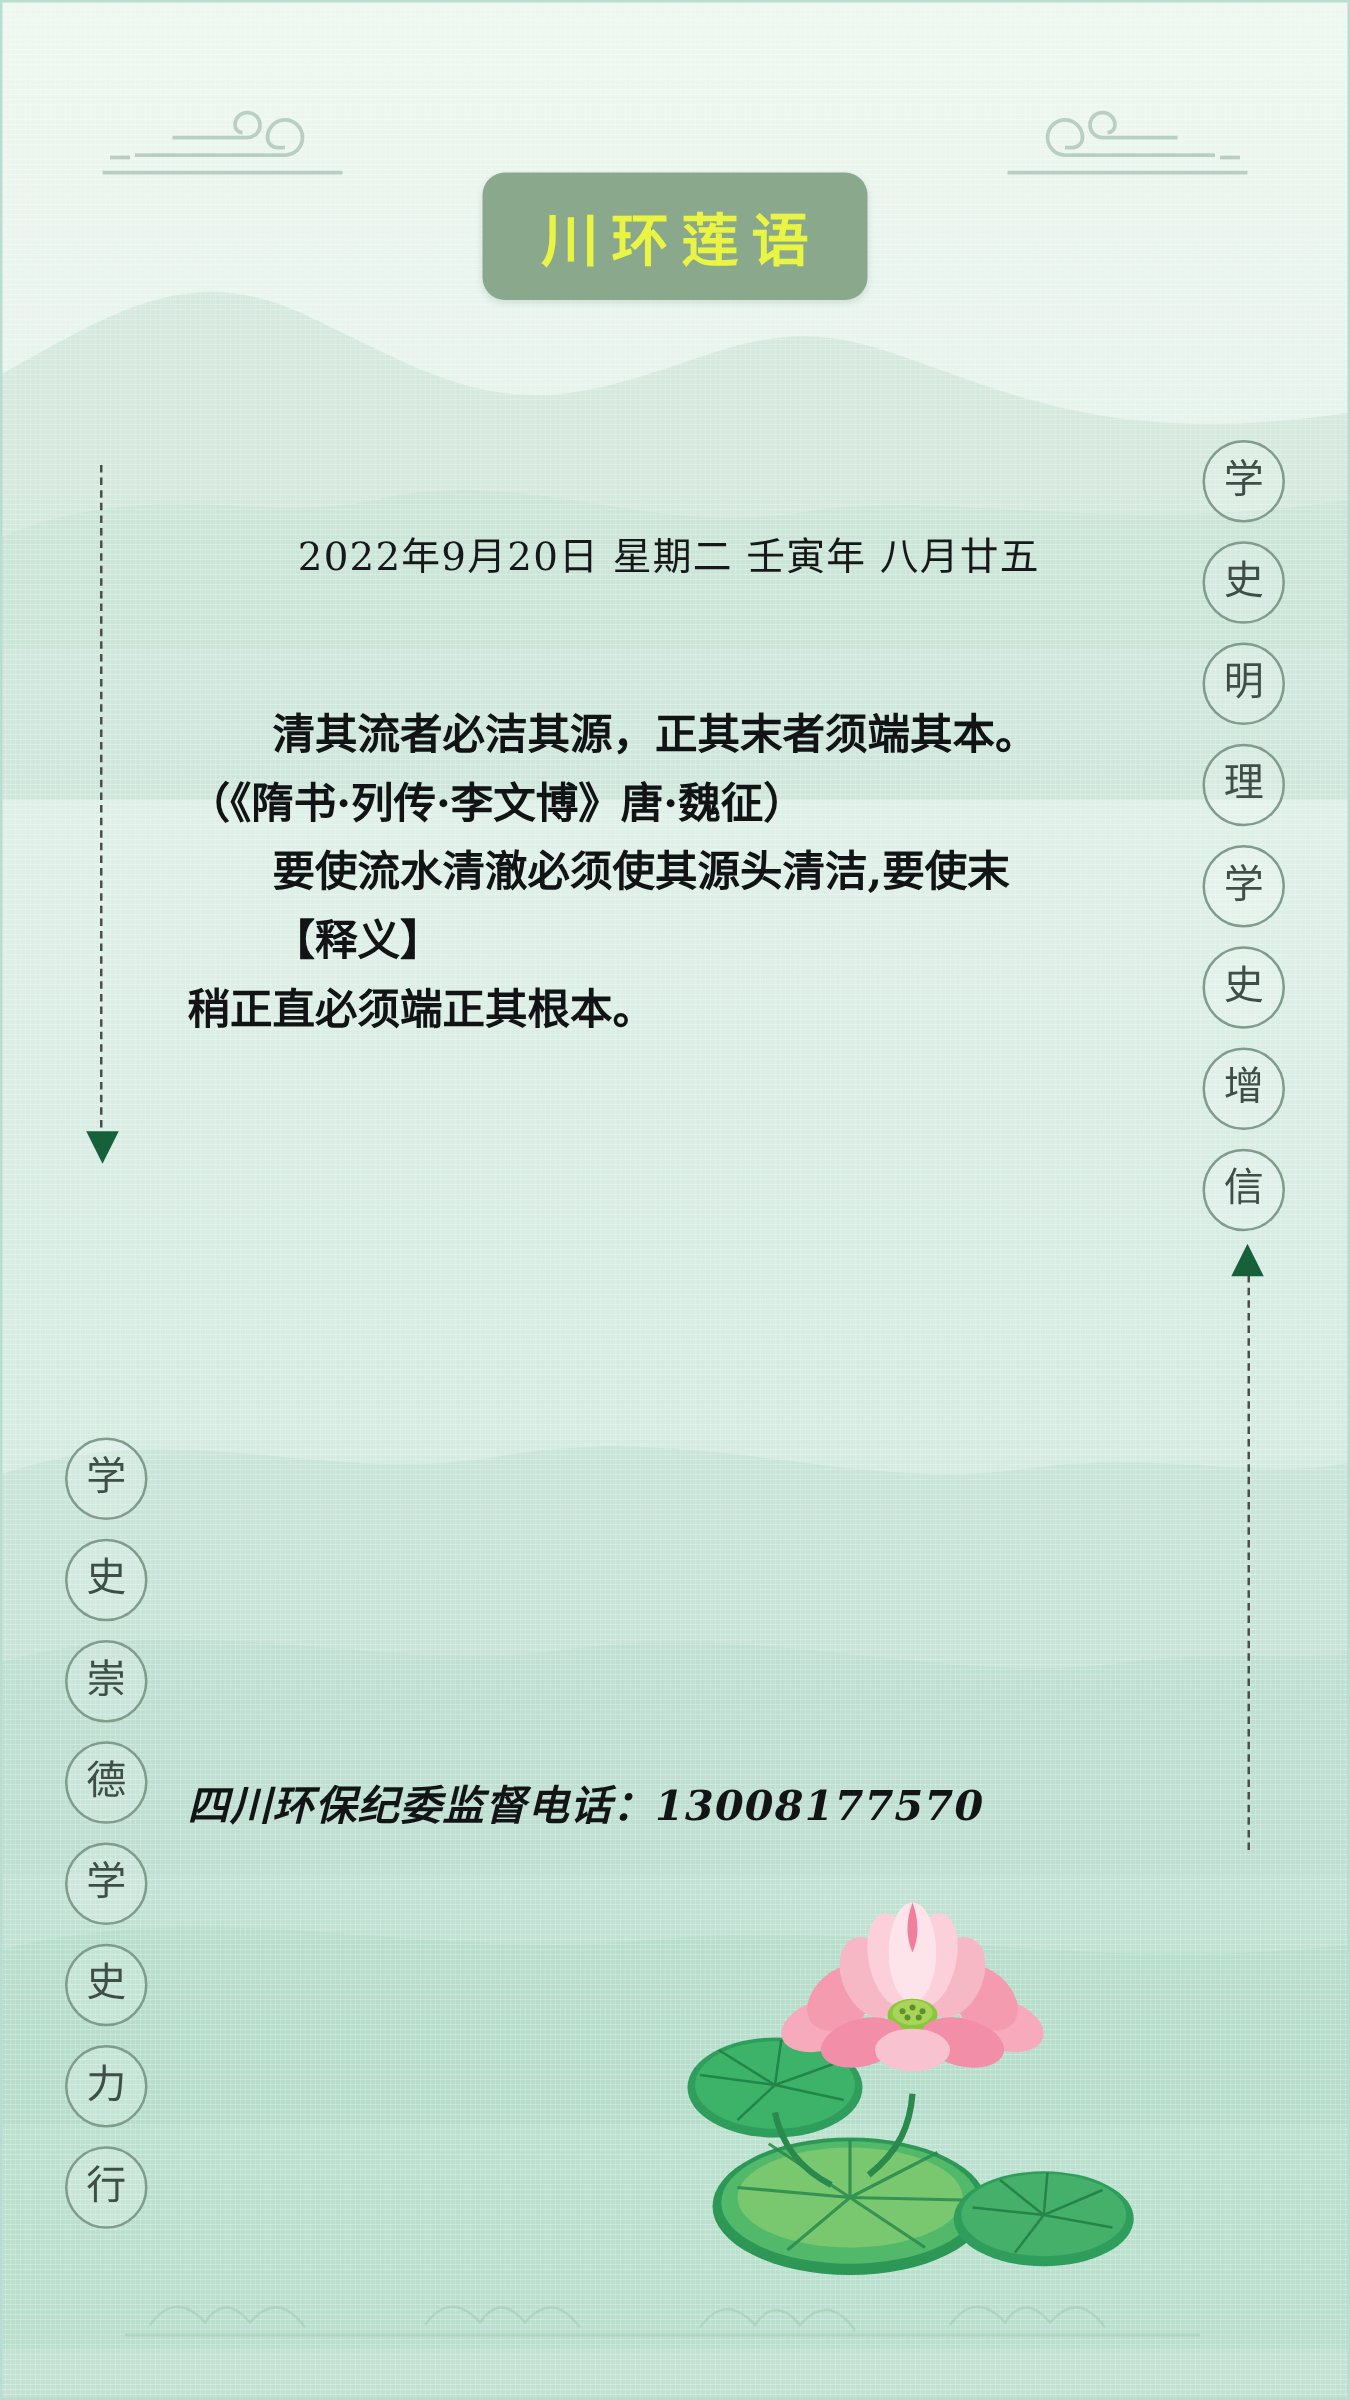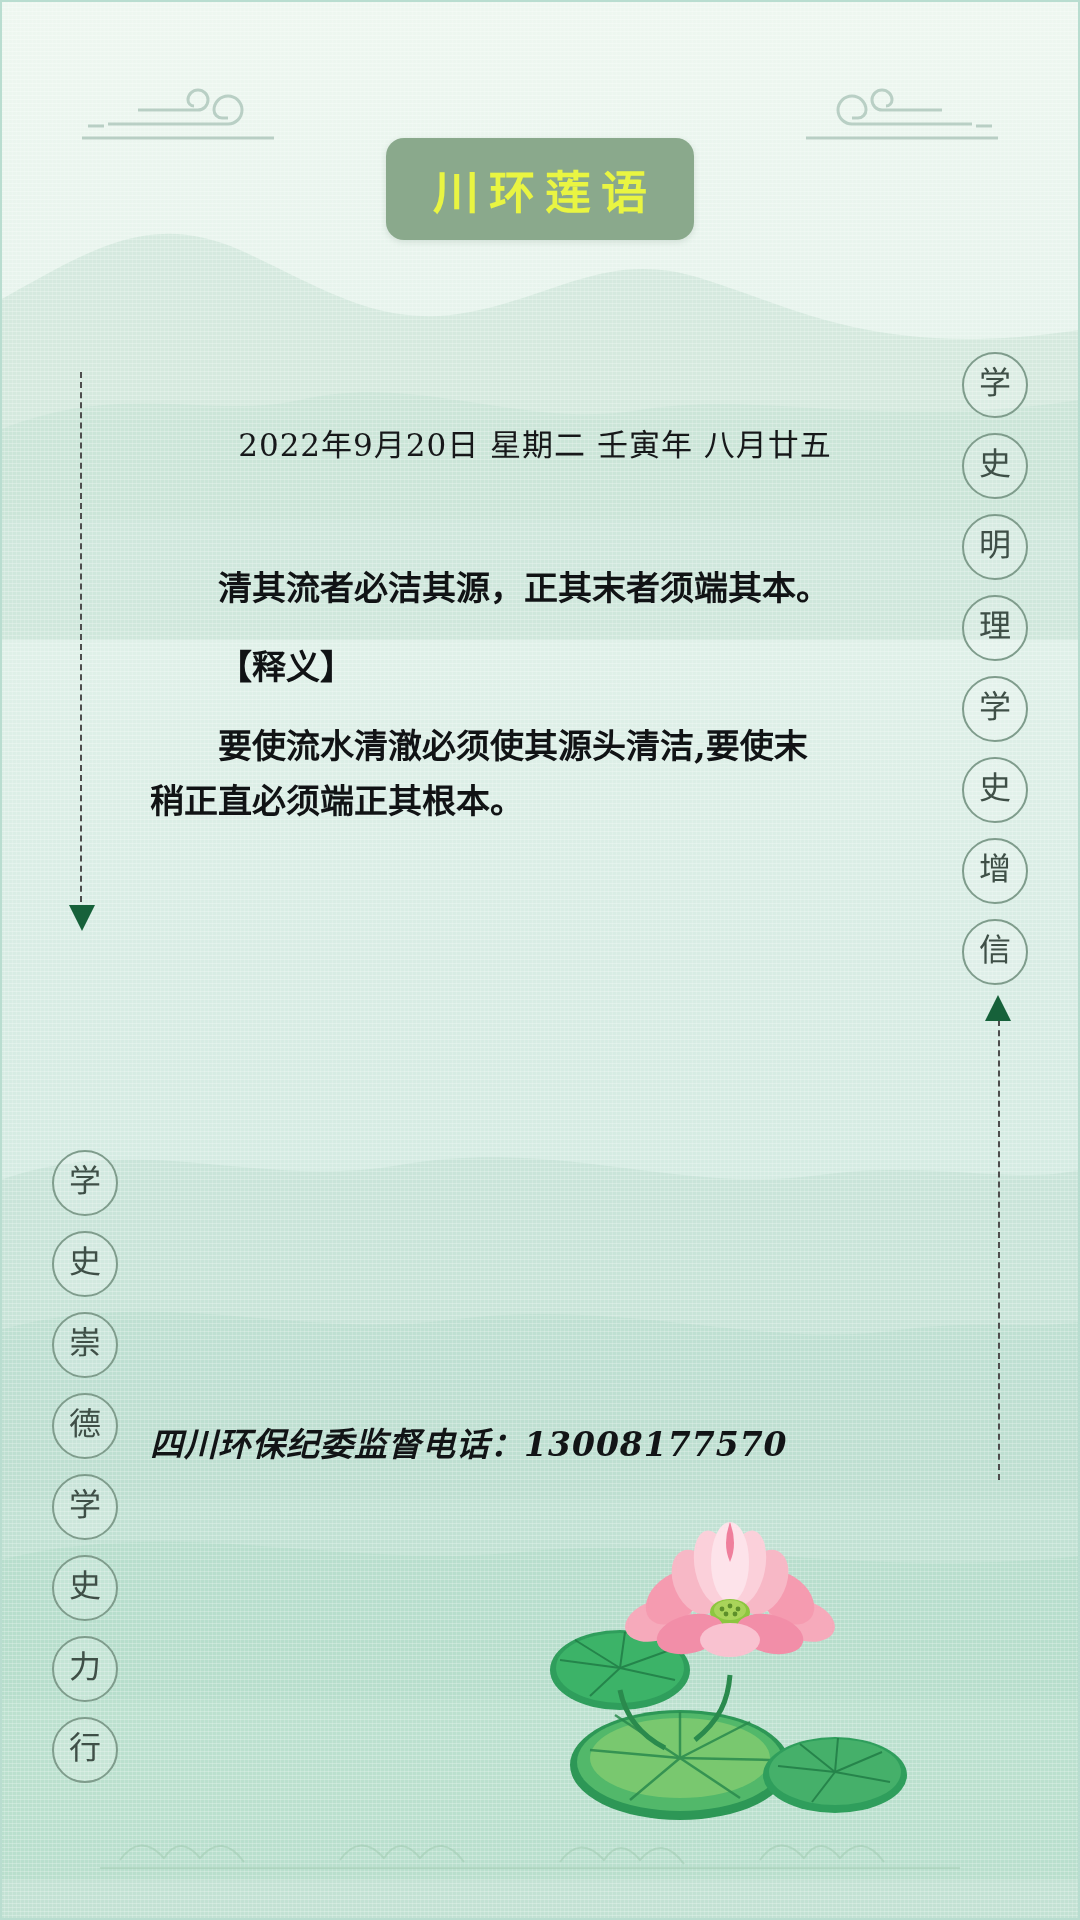--- a/index.html
+++ b/index.html
@@ -149,21 +149,21 @@
     letter-spacing: 1px;
   }
   .quote-block {
     margin-top: 96px;
     font-family: "DejaVu Serif", "Liberation Serif", serif;
     font-size: 34px;
     line-height: 1.62;
     color: #111315;
     font-weight: 700;
   }
-  .indent { text-indent: 2em; display: block; margin-top: 24px; }
+  .indent { text-indent: 2em; display: block; }
   .noindent { display: block; }
 
   
   .phone-line {
     position: absolute;
     left: 150px;
     top: 1418px;
     width: 800px;
     font-family: "DejaVu Serif", "Liberation Serif", serif;
     font-size: 33px;
@@ -252,22 +252,23 @@
     <div class="vchar">学</div>
     <div class="vchar">史</div>
     <div class="vchar">力</div>
     <div class="vchar">行</div>
   </div>
 
   <div class="content">
     <div class="date-line">2022年9月20日  星期二 壬寅年  八月廿五</div>
     <div class="quote-block">
       <span class="indent">清其流者必洁其源，正其末者须端其本。</span>
+      <span class="noindent">（《隋书·列传·李文博》唐·魏征）</span>
+      <span class="indent">要使流水清澈必须使其源头清洁,要使末</span>
       <span class="indent">【释义】</span>
-      <span class="indent">要使流水清澈必须使其源头清洁,要使末</span>
       <span class="noindent">稍正直必须端正其根本。</span>
     </div>
   </div>
 
   <div class="phone-line">四川环保纪委监督电话：13008177570</div>
 
   <svg class="lotus" viewBox="0 0 400 330">
 
     <ellipse cx="90" cy="170" rx="70" ry="40" fill="#2f9e5c"></ellipse>
     <ellipse cx="90" cy="168" rx="64" ry="35" fill="#3cb368"></ellipse>

